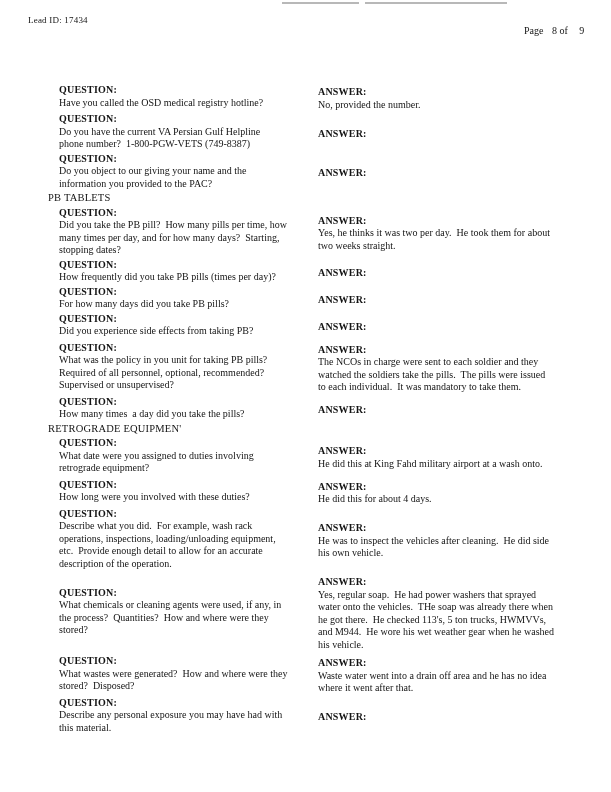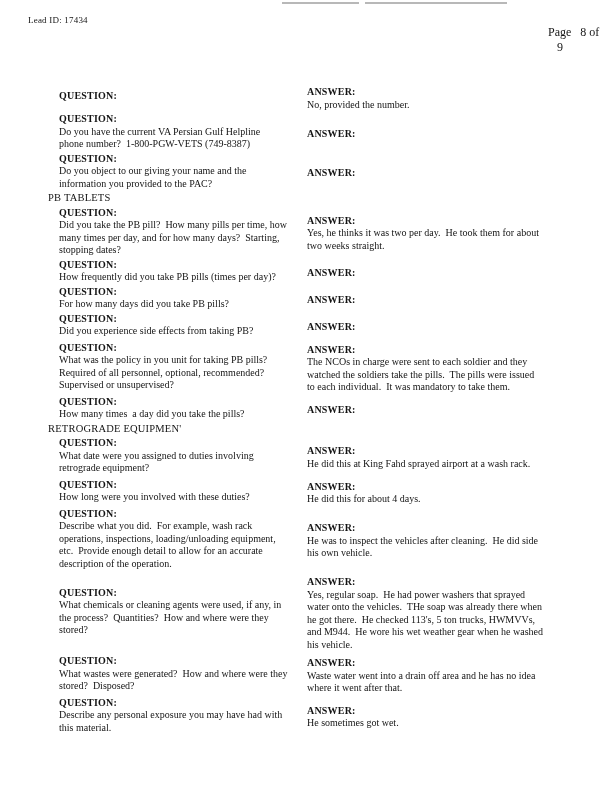--- a/index.html
+++ b/index.html
@@ -22,23 +22,23 @@
   .scan-line.two { left: 365px; width: 142px; }
   .lead-id {
     position: absolute;
     left: 28px;
     top: 15px;
     font-size: 9px;
     letter-spacing: 0.2px;
   }
   .page-num {
     position: absolute;
-    left: 548px;
+    left: 524px;
     top: 25px;
-    font-size: 12px;
+    font-size: 10px;
   }
   .page-num span { display: inline-block; }
   .page-num .gap-sm { margin-left: 6px; }
   .page-num .gap-lg { margin-left: 9px; }
   .content {
     position: absolute;
     left: 48px;
     top: 82px;
     width: 517px;
   }
@@ -53,21 +53,21 @@
     display: flex;
     align-items: center;
     margin-bottom: 2px;
   }
   .qcell {
     margin-left: 11px;
     width: 248px;
     flex: 0 0 248px;
   }
   .acell {
-    margin-left: 0;
+    margin-left: 11px;
     flex: 1;
     padding-top: 4px;
   }
   .qa-label {
     font-weight: bold;
     font-size: 10px;
     line-height: 12.5px;
     letter-spacing: 0.2px;
   }
   .qa-text {
@@ -90,20 +90,21 @@
     <span>Page</span>
     <span class="gap-sm">8</span>
     <span>of</span>
     <span class="gap-lg">9</span>
   </div>
 
   <div class="content">
   <div class="qa-row">
     <div class="qcell">
       <div class="qa-label">QUESTION:</div>
+      <div class="qa-text">Have you called the OSD medical registry hotline?</div>
     </div>
     <div class="acell">
       <div class="qa-label">ANSWER:</div>
       <div class="qa-text">No, provided the number.</div>
     </div>
   </div>
 
   <div class="qa-row">
     <div class="qcell">
       <div class="qa-label">QUESTION:</div>
@@ -206,21 +207,21 @@
   <div class="section-title">RETROGRADE EQUIPMEN'</div>
 
   <div class="qa-row">
     <div class="qcell">
       <div class="qa-label">QUESTION:</div>
       <div class="qa-text">What date were you assigned to duties involving
 retrograde equipment?</div>
     </div>
     <div class="acell">
       <div class="qa-label">ANSWER:</div>
-      <div class="qa-text">He did this at King Fahd sprayed airport at a wash rack.</div>
+      <div class="qa-text">He did this at King Fahd military airport at a wash onto.</div>
     </div>
   </div>
 
   <div class="qa-row">
     <div class="qcell">
       <div class="qa-label">QUESTION:</div>
       <div class="qa-text">How long were you involved with these duties?</div>
     </div>
     <div class="acell">
       <div class="qa-label">ANSWER:</div>
@@ -274,18 +275,17 @@
   </div>
 
   <div class="qa-row">
     <div class="qcell">
       <div class="qa-label">QUESTION:</div>
       <div class="qa-text">Describe any personal exposure you may have had with
 this material.</div>
     </div>
     <div class="acell">
       <div class="qa-label">ANSWER:</div>
-      <div class="qa-text">He sometimes got wet.</div>
     </div>
   </div>
 </div>
 
 </div>
 
 </body></html>

